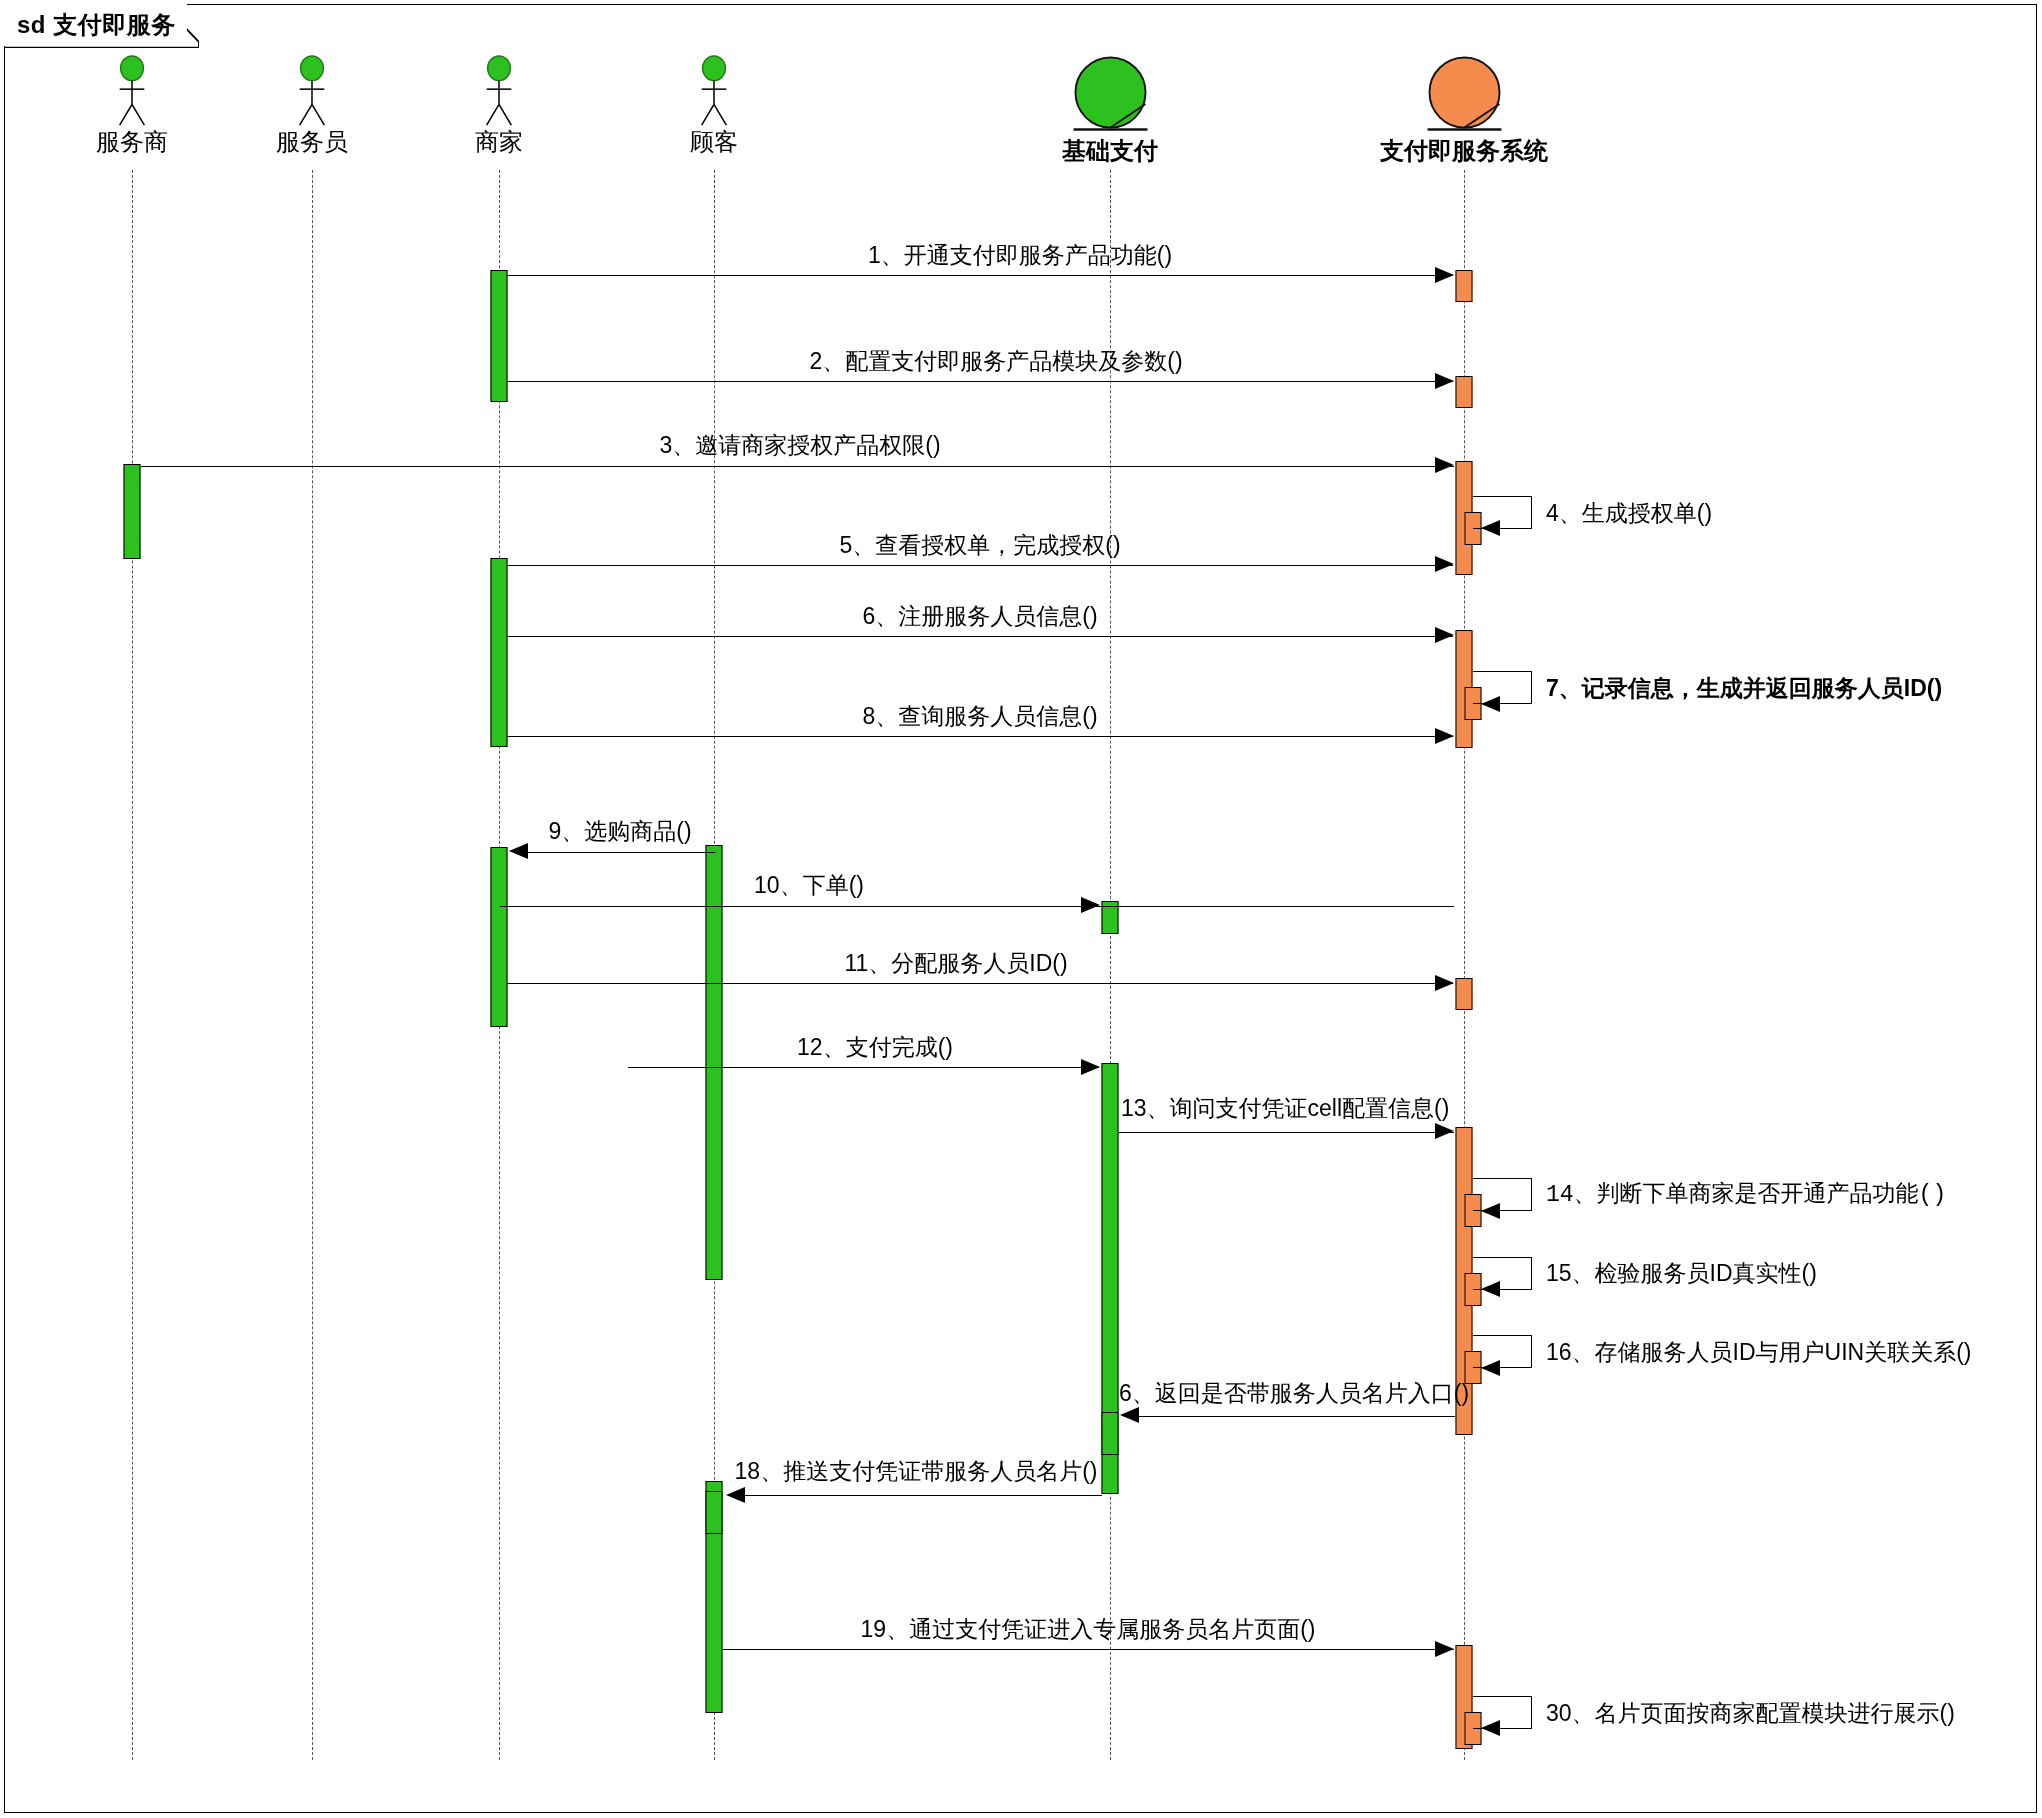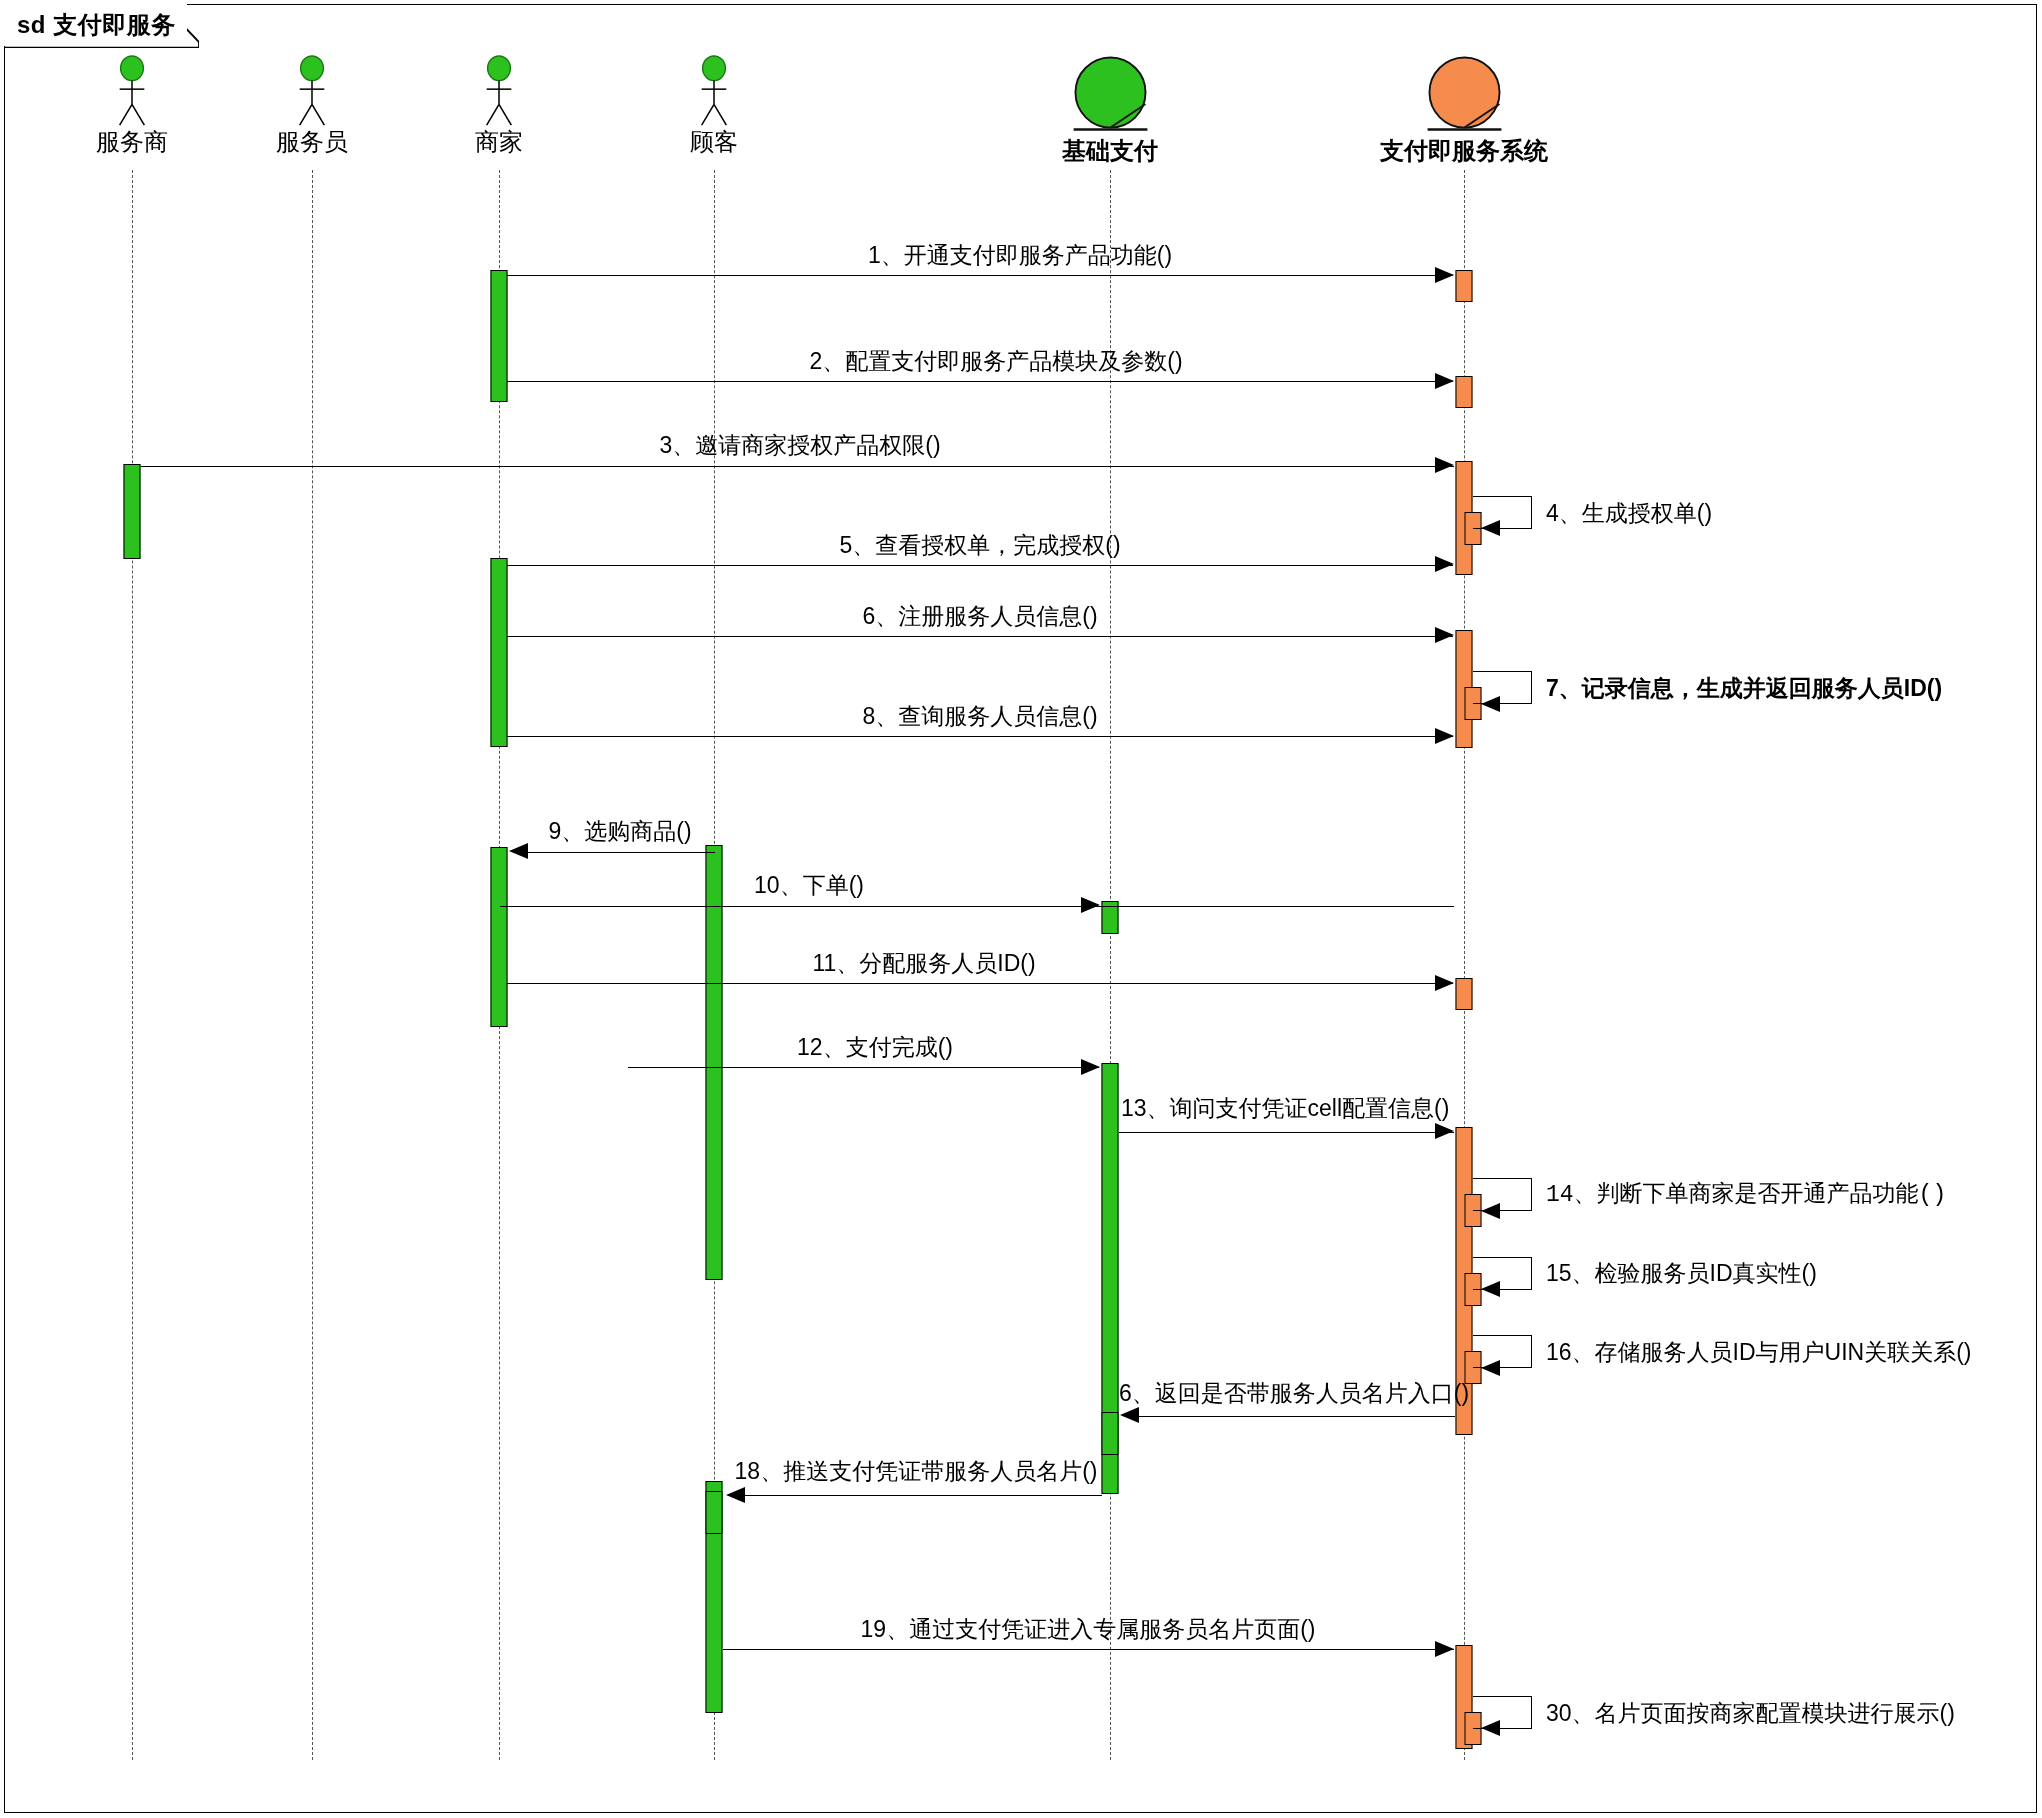--- a/index.html
+++ b/index.html
@@ -264,21 +264,21 @@
   <div class="msg-line" style="left:514px; top:852px; width:201px;"></div>
   <div class="arrow-head left" style="left:509px; top:843px;"></div>
   <div class="msg-label center" style="left:620px; top:820px;">9、选购商品()</div>
 
   <div class="msg-line" style="left:500px; top:906px; width:954px;"></div>
   <div class="arrow-head right" style="left:1081px; top:897px;"></div>
   <div class="msg-label center" style="left:809px; top:874px;">10、下单()</div>
 
   <div class="msg-line" style="left:507px; top:983px; width:946px;"></div>
   <div class="arrow-head right" style="left:1435px; top:975px;"></div>
-  <div class="msg-label center" style="left:924px; top:952px;">11、分配服务人员ID()</div>
+  <div class="msg-label center" style="left:956px; top:952px;">11、分配服务人员ID()</div>
 
   <div class="msg-line" style="left:628px; top:1067px; width:471px;"></div>
   <div class="arrow-head right" style="left:1081px; top:1059px;"></div>
   <div class="msg-label center" style="left:875px; top:1036px;">12、支付完成()</div>
 
   <div class="msg-line" style="left:1119px; top:1132px; width:335px;"></div>
   <div class="arrow-head right" style="left:1435px; top:1123px;"></div>
   <div class="msg-label" style="left:1121px; top:1097px;">13、询问支付凭证cell配置信息()</div>
 
   <div class="self-msg" style="left:1473px; top:1178px; height:33px;"></div>

